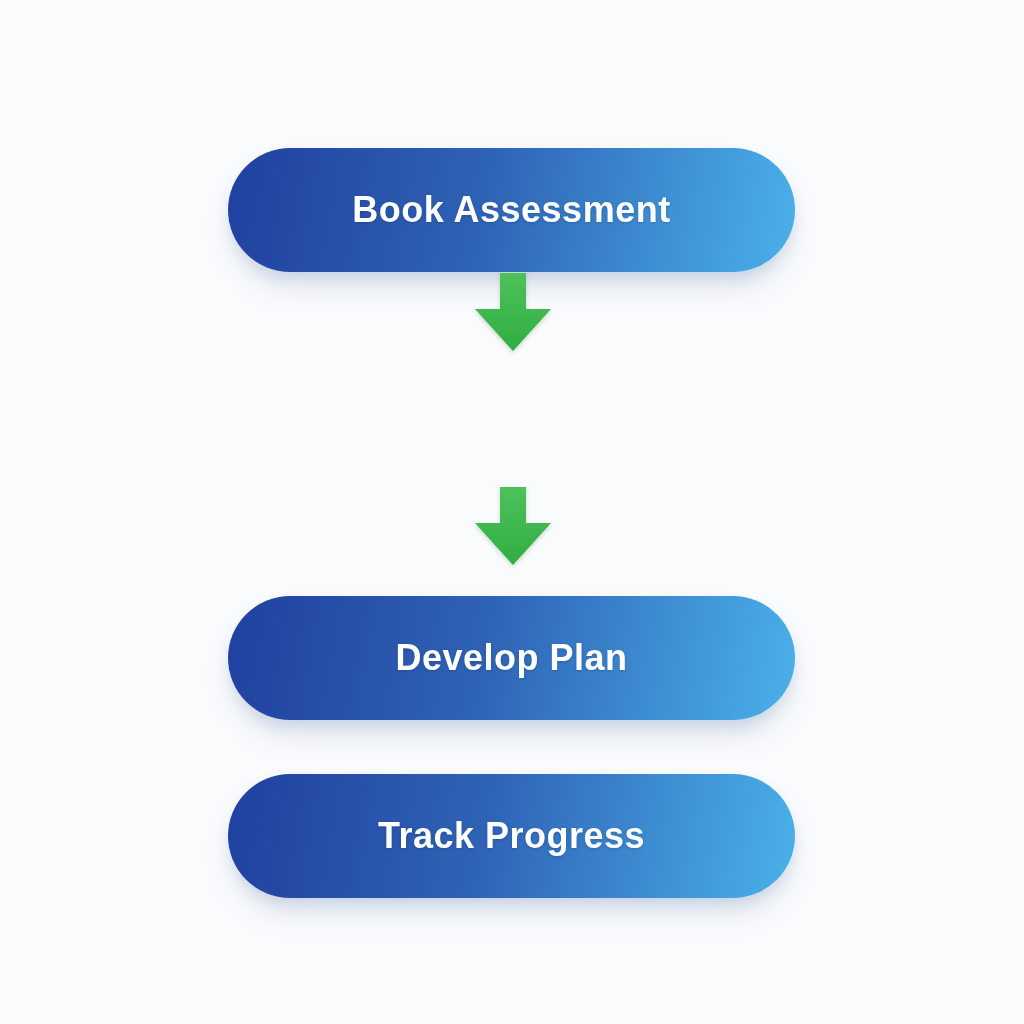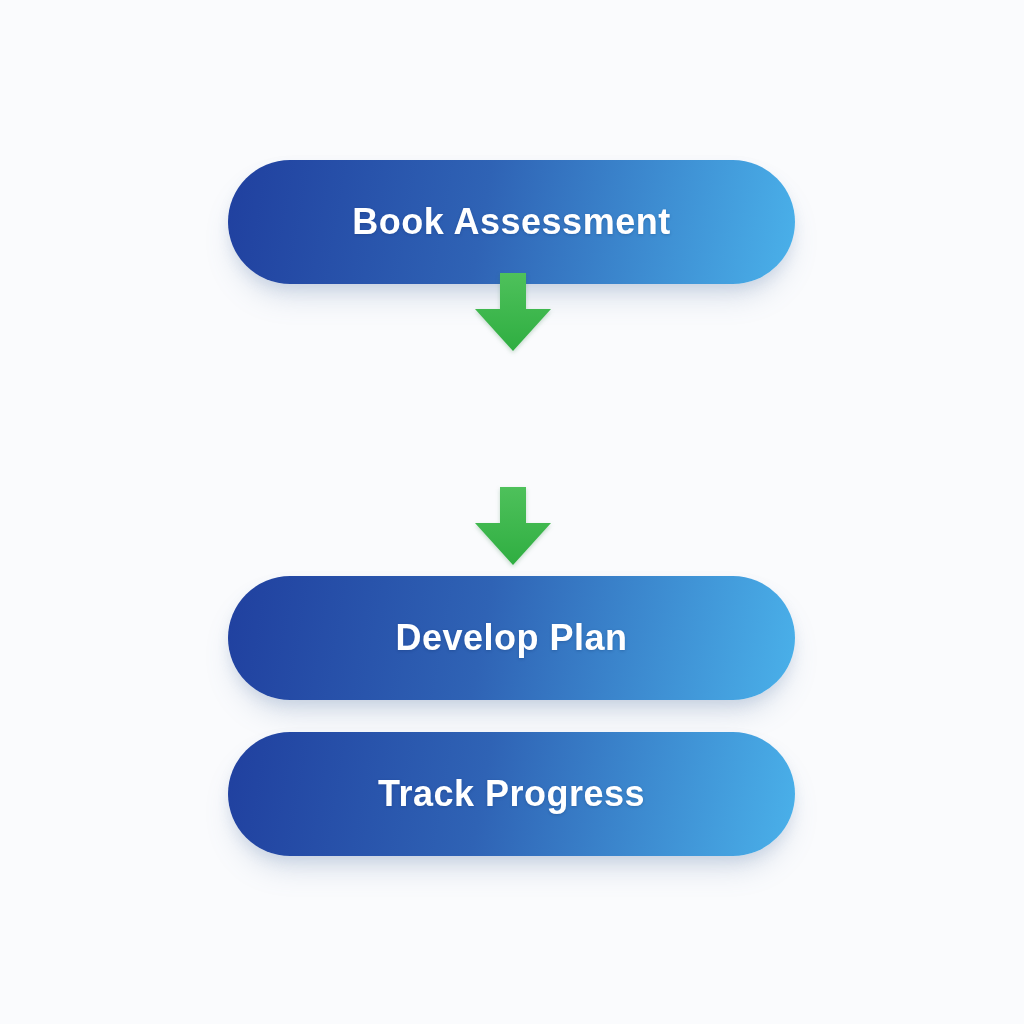--- a/index.html
+++ b/index.html
@@ -28,24 +28,24 @@
     justify-content: center;
   }
   .flow-step .label {
     color: #ffffff;
     font-size: 36px;
     font-weight: 700;
     letter-spacing: 0.5px;
     text-shadow: 0 1px 3px rgba(10, 40, 90, 0.25);
     white-space: nowrap;
   }
-  .step-1 { top: 160px; }
+  .step-1 { top: 148px; }
   .step-2 { top: 362px; }
-  .step-3 { top: 576px; text-align: center; }
-  .step-4 { top: 732px; }
+  .step-3 { top: 596px; text-align: center; }
+  .step-4 { top: 774px; }
   .flow-arrow {
     position: absolute;
     left: 475px;
     width: 76px;
     height: 78px;
   }
   .arrow-1 { top: 273px; }
   .arrow-2 { top: 487px; }
   .flow-arrow svg {
     display: block;

